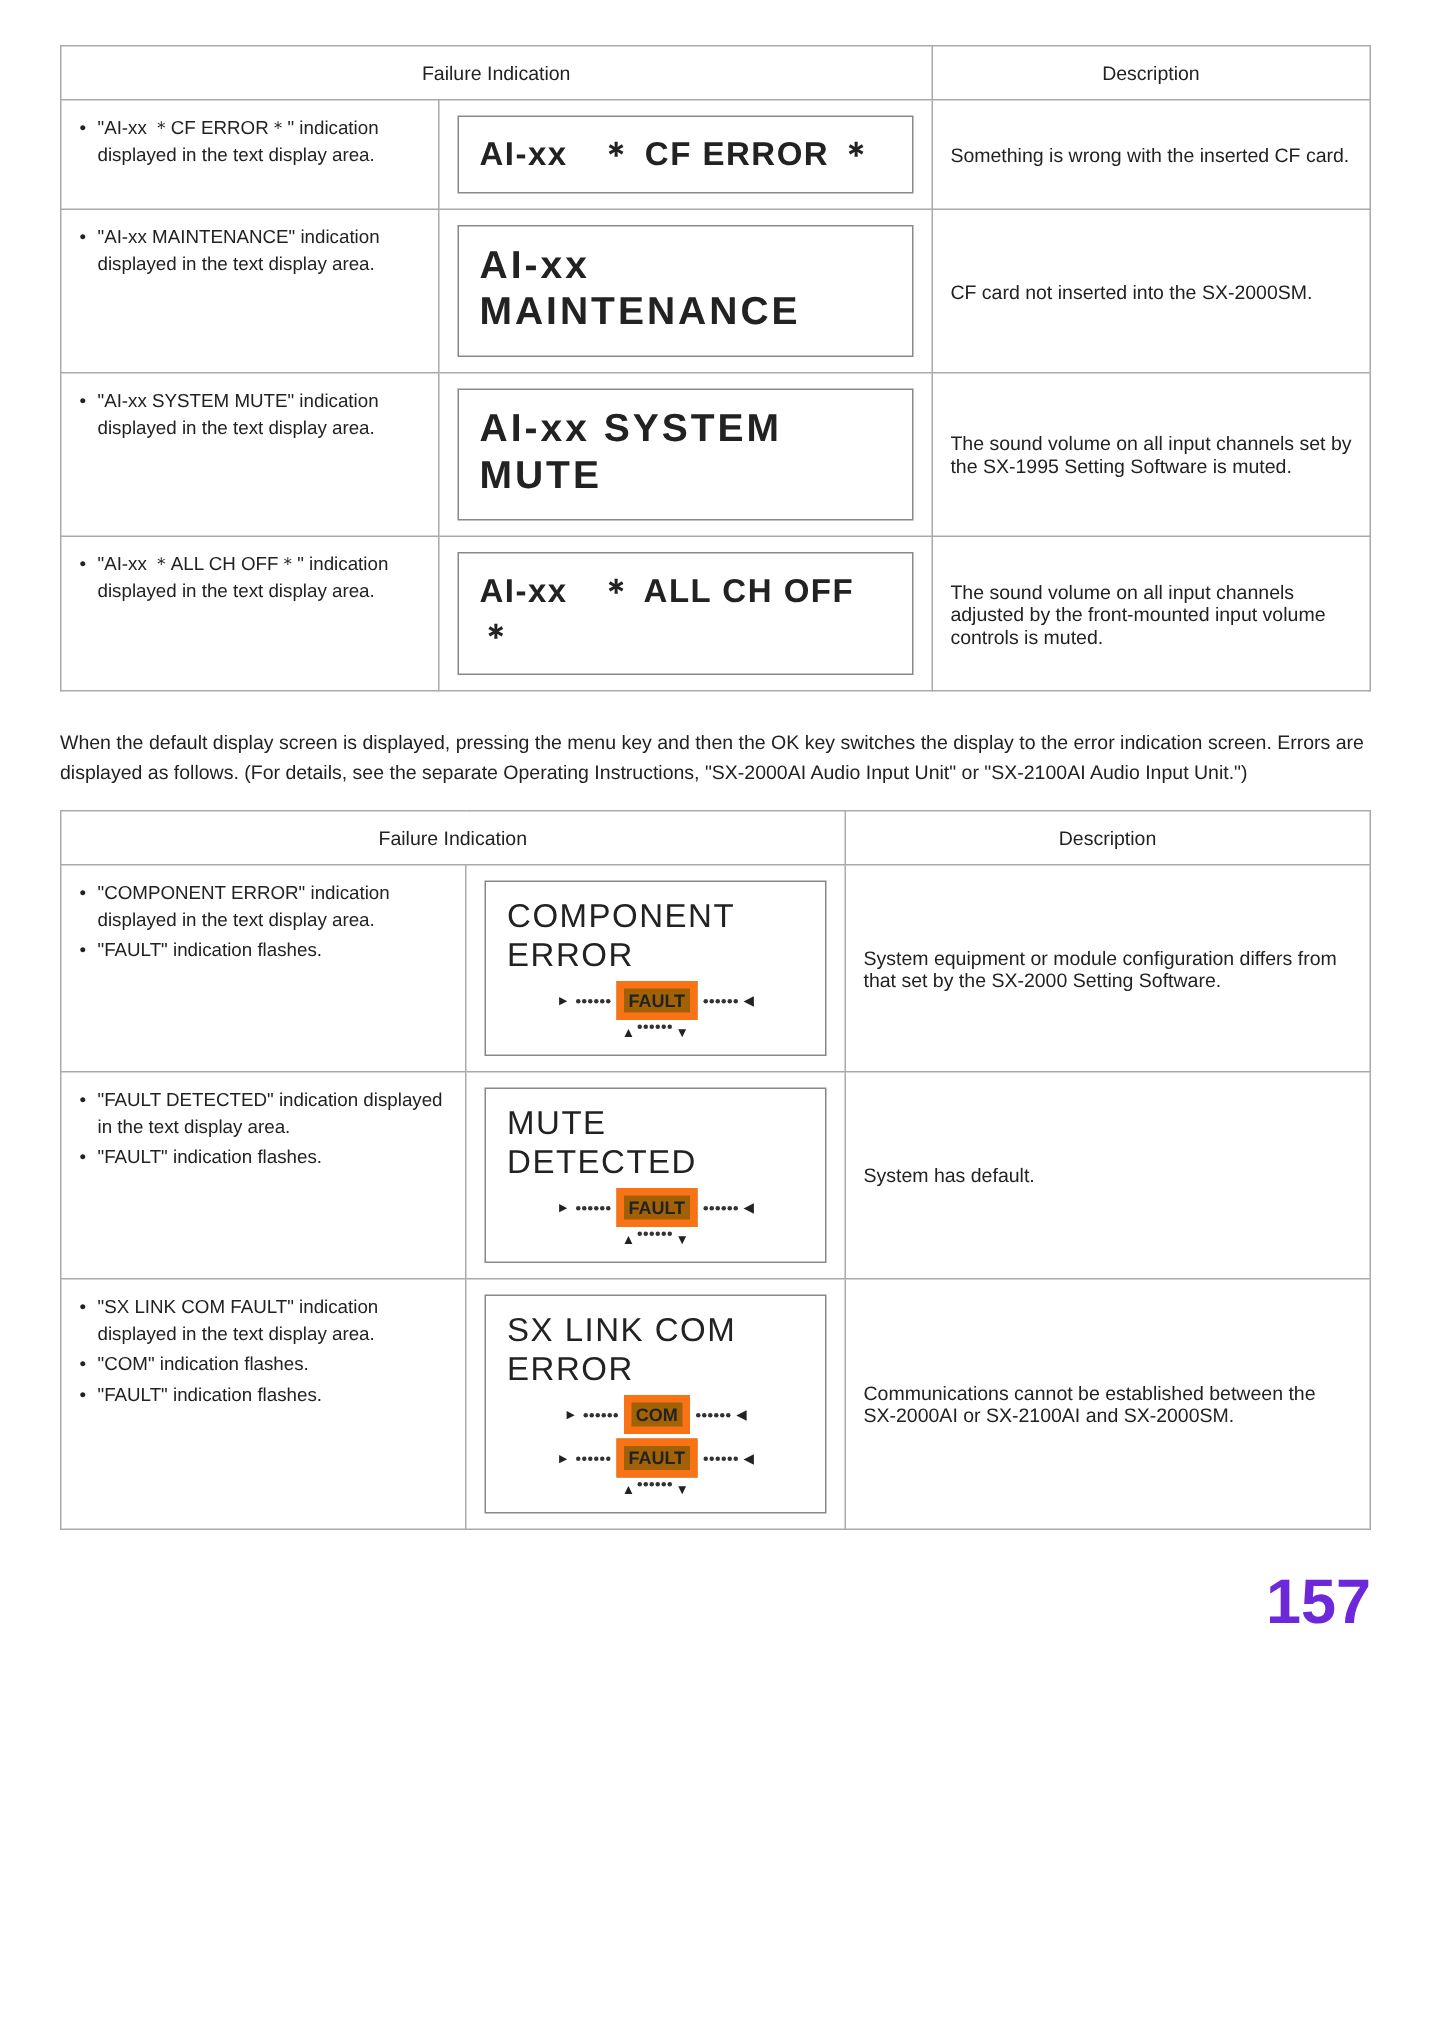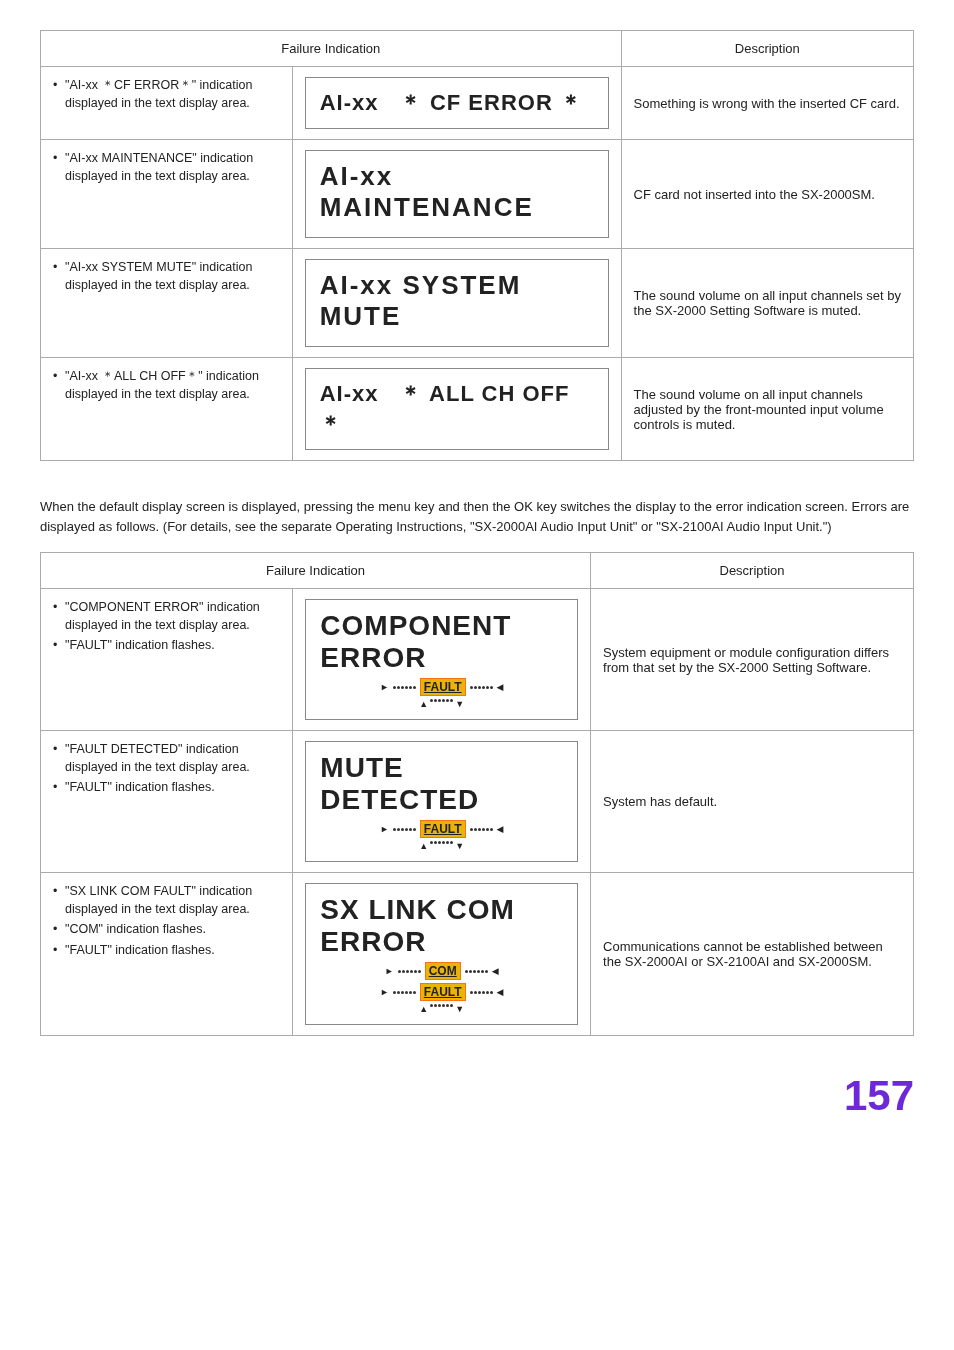--- a/index.html
+++ b/index.html
@@ -10,21 +10,21 @@
       color: #222;
       width: 954px;
       min-height: 1350px;
       padding: 30px 40px 40px 40px;
     }
 
     
     table {
       border-collapse: collapse;
       width: 100%;
-      margin-bottom: 36px;
+      margin-bottom: 24px;
     }
     th, td {
       border: 1px solid #aaa;
       padding: 10px 12px;
       vertical-align: middle;
     }
     th {
       background: #fff;
       font-weight: normal;
       text-align: center;
@@ -38,22 +38,22 @@
 
     
     .display-box {
       border: 1px solid #888;
       background: #fff;
       padding: 10px 14px;
       text-align: left;
     }
 
     .display-text {
-      font-weight: bold;
-      font-size: 28px;
+      font-weight: normal;
+      font-size: 22px;
       letter-spacing: 1px;
       display: block;
       margin-bottom: 4px;
     }
 
     .display-text-large {
       font-weight: bold;
       font-size: 26px;
       letter-spacing: 2px;
       display: block;
@@ -79,24 +79,23 @@
     }
     .fi-dot {
       width: 3px;
       height: 3px;
       background: #333;
       border-radius: 50%;
     }
     .fi-label {
       font-weight: bold;
       font-size: 12px;
-      border: 1px solid #f97316;
+      border: 5px solid #f97316;
       padding: 1px 3px;
-      background: #eab308;
-      text-decoration: underline;
+      background: #a16207;
     }
     .fi-arrow {
       font-size: 9px;
     }
 
     
     .section-heading {
       font-weight: bold;
       font-size: 13px;
       margin-bottom: 8px;
@@ -187,21 +186,21 @@
       <td class="cell-left">
         <ul class="bullet-list">
           <li>"AI-xx SYSTEM MUTE" indication displayed in the text display area.</li>
         </ul>
       </td>
       <td>
         <div class="display-box">
           <span class="display-text-large">AI-xx SYSTEM MUTE</span>
         </div>
       </td>
-      <td>The sound volume on all input channels set by the SX-2000 Setting Software is muted.</td>
+      <td>The sound volume on all input channels set by the SX-1995 Setting Software is muted.</td>
     </tr>
 
     <tr>
       <td class="cell-left">
         <ul class="bullet-list">
           <li>"AI-xx ＊ALL CH OFF＊" indication displayed in the text display area.</li>
         </ul>
       </td>
       <td>
         <div class="display-box">

